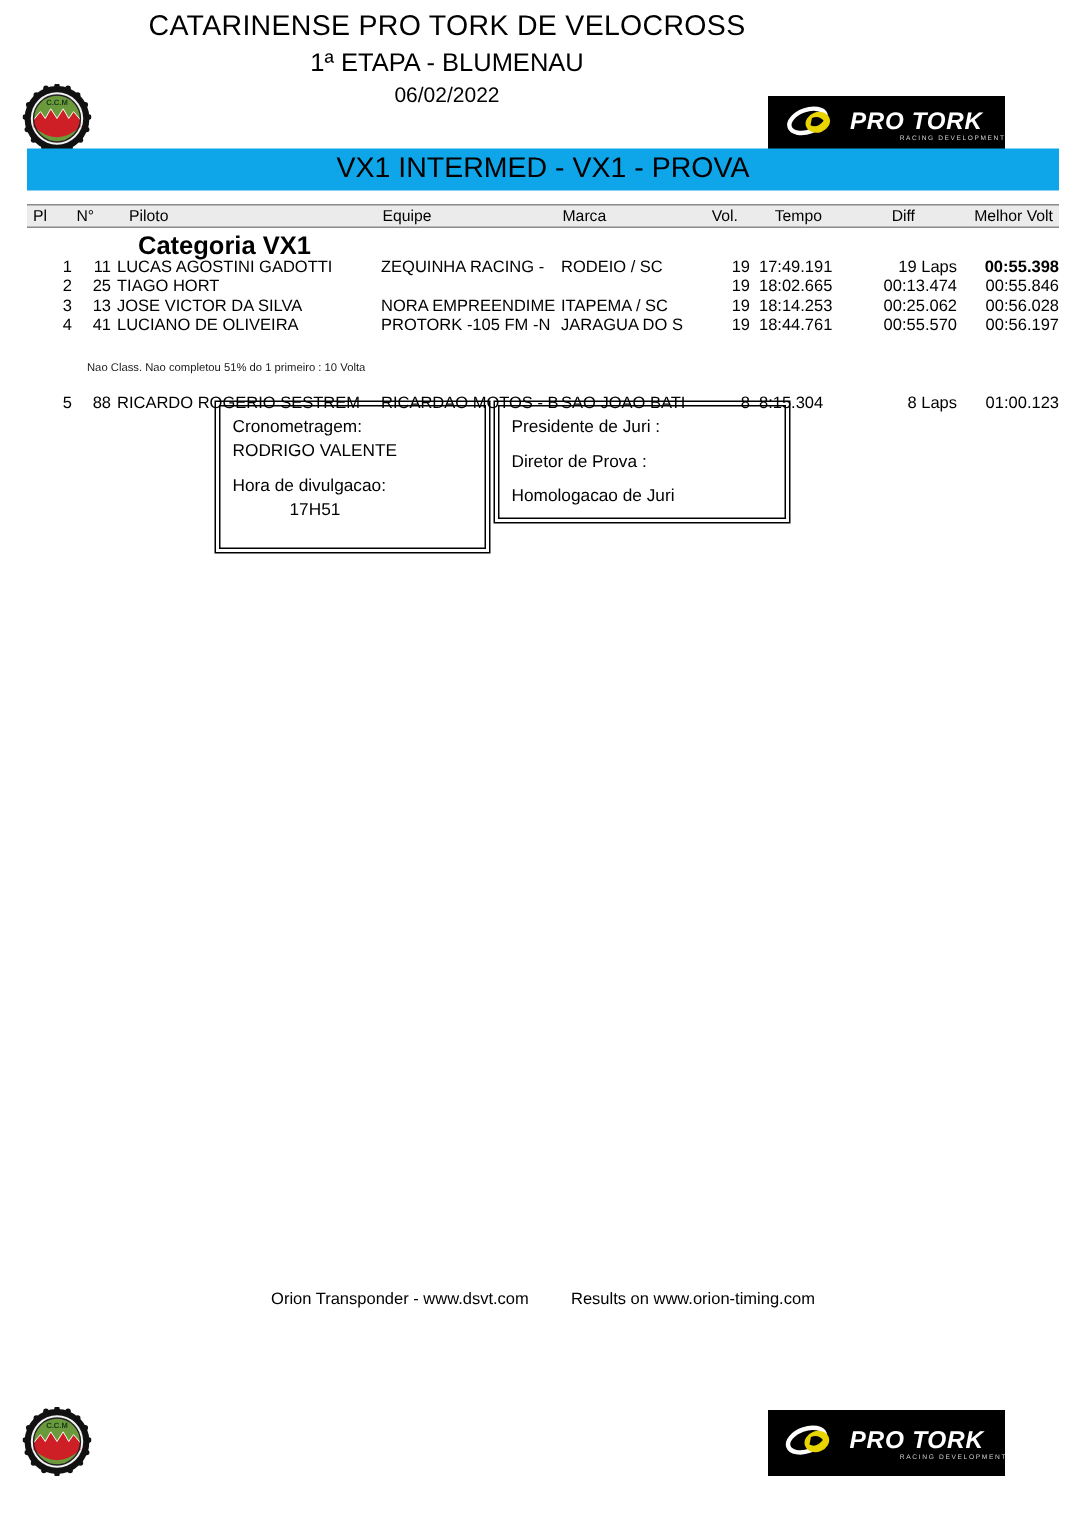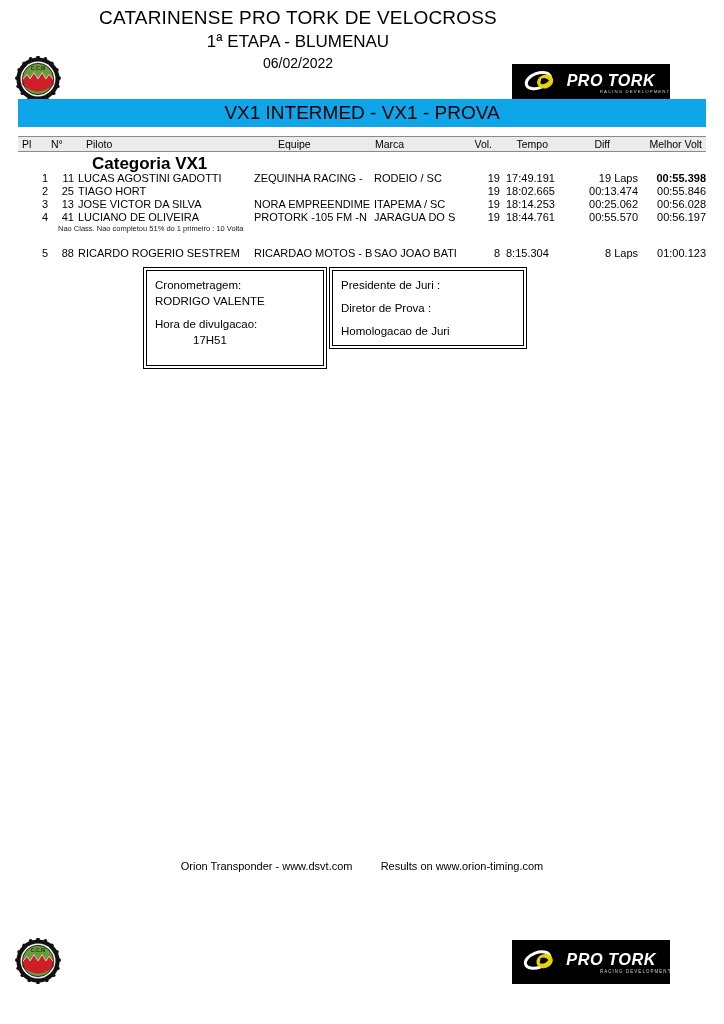--- a/index.html
+++ b/index.html
@@ -90,21 +90,21 @@
     font-size: 10.5px;
   }
   .col-head span {
     position: absolute;
     top: 1px;
     white-space: nowrap;
   }
   .h-pl     { left: 4px; }
   .h-num    { left: 33px; }
   .h-piloto { left: 68px; }
-  .h-equipe { left: 237px; margin-left: 23px; }
+  .h-equipe { left: 237px; }
   .h-marca  { left: 357px; }
   .h-vol    { right: 214px; }
   .h-tempo  { right: 158px; }
   .h-diff   { right: 96px; }
   .h-melhor { right: 4px; }
 
   .cat-title {
     position: relative;
     height: 20px;
     font-size: 17px;
@@ -135,20 +135,21 @@
   .bold { font-weight: bold; }
 
   .note {
     position: relative;
     height: 12px;
     font-size: 7.5px;
     padding-left: 40px;
     box-sizing: border-box;
     white-space: nowrap;
     color: #1a1a1a;
+    margin-top: 16px;
   }
 
   
   .sig-box {
     position: absolute;
     border: 1px solid #000000;
     outline: 1px solid #000000;
     outline-offset: 2px;
     box-sizing: border-box;
     font-size: 11.5px;

